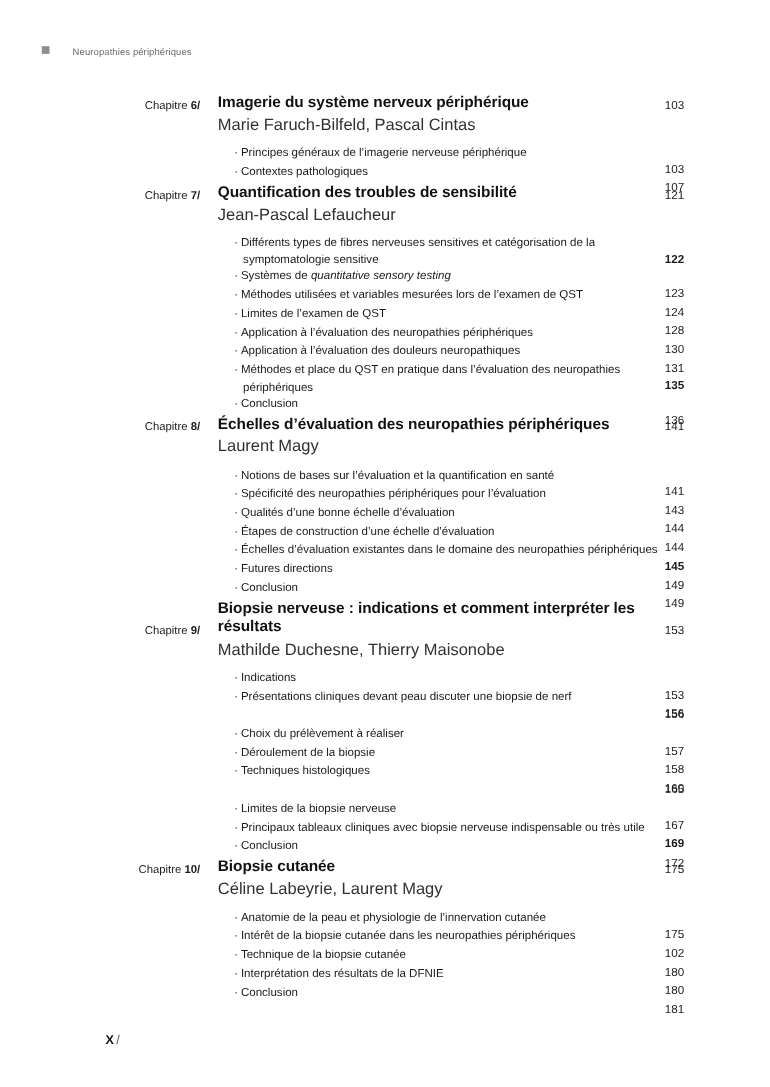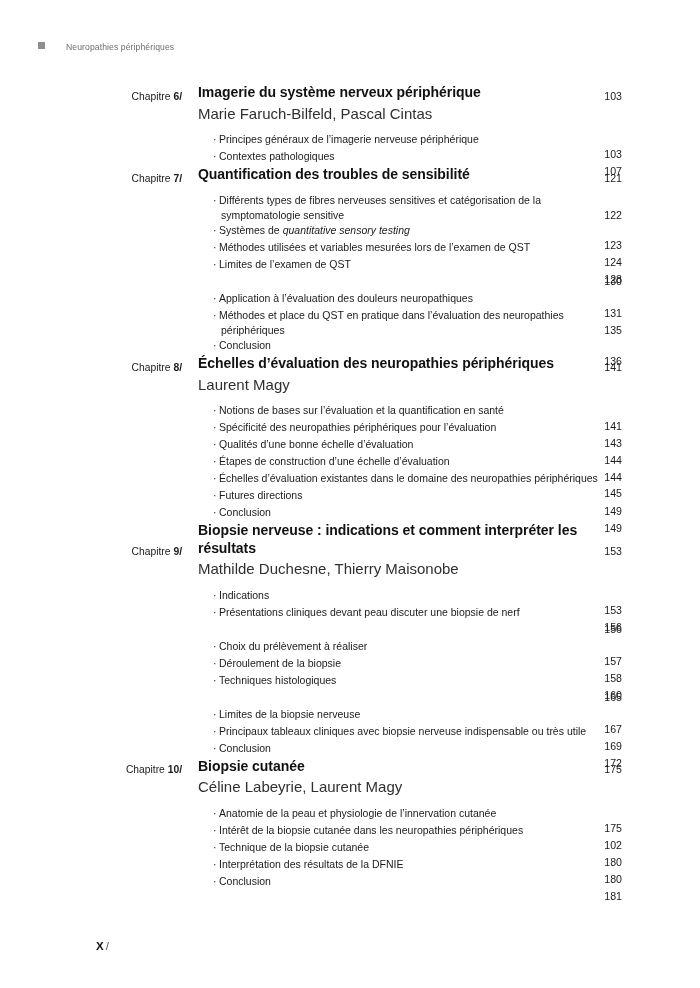--- a/index.html
+++ b/index.html
@@ -123,21 +123,21 @@
   .entry-text i { }
   .entry-page {
     position: absolute;
     left: 590px;
     width: 32px;
     text-align: right;
     font-size: 10.6px;
     color: #1a1a1a;
     line-height: 1.45;
   }
-  .entry-page.second-line { top: 15px; }
+  .entry-page.second-line { top: 15px; font-weight: bold; }
 
   .chapter + .chapter { }
 
   
   .folio {
     position: absolute;
     left: 96px;
     bottom: 36px;
     font-size: 11.5px;
     color: #111111;
@@ -176,38 +176,40 @@
           <div class="entry-page">107</div>
         </div>
       </div>
     </div>
     <div class="chapter">
       <div class="chap-head">
         <div class="chap-label"><span>Chapitre</span> <b>7/</b></div>
         <div class="chap-title">Quantification des troubles de sensibilité</div>
         <div class="chap-page">121</div>
       </div>
+      <div class="chap-authors">Jean-Pascal Lefaucheur</div>
       <div class="entries">
         <div class="entry">
           <div class="entry-text"><span class="bullet">·</span><span>Différents types de fibres nerveuses sensitives et catégorisation de la symptomatologie sensitive</span></div>
           <div class="entry-page second-line">122</div>
         </div>
         <div class="entry">
           <div class="entry-text"><span class="bullet">·</span><span>Systèmes de </span><i>quantitative sensory testing</i></div>
           <div class="entry-page">123</div>
         </div>
         <div class="entry">
           <div class="entry-text"><span class="bullet">·</span><span>Méthodes utilisées et variables mesurées lors de l’examen de QST</span></div>
           <div class="entry-page">124</div>
         </div>
         <div class="entry">
           <div class="entry-text"><span class="bullet">·</span><span>Limites de l’examen de QST</span></div>
           <div class="entry-page">128</div>
         </div>
         <div class="entry">
+          <div class="entry-text"><span class="bullet">·</span><span>Application à l’évaluation des neuropathies périphériques</span></div>
           <div class="entry-page">130</div>
         </div>
         <div class="entry">
           <div class="entry-text"><span class="bullet">·</span><span>Application à l’évaluation des douleurs neuropathiques</span></div>
           <div class="entry-page">131</div>
         </div>
         <div class="entry">
           <div class="entry-text"><span class="bullet">·</span><span>Méthodes et place du QST en pratique dans l’évaluation des neuropathies périphériques</span></div>
           <div class="entry-page second-line">135</div>
         </div>

